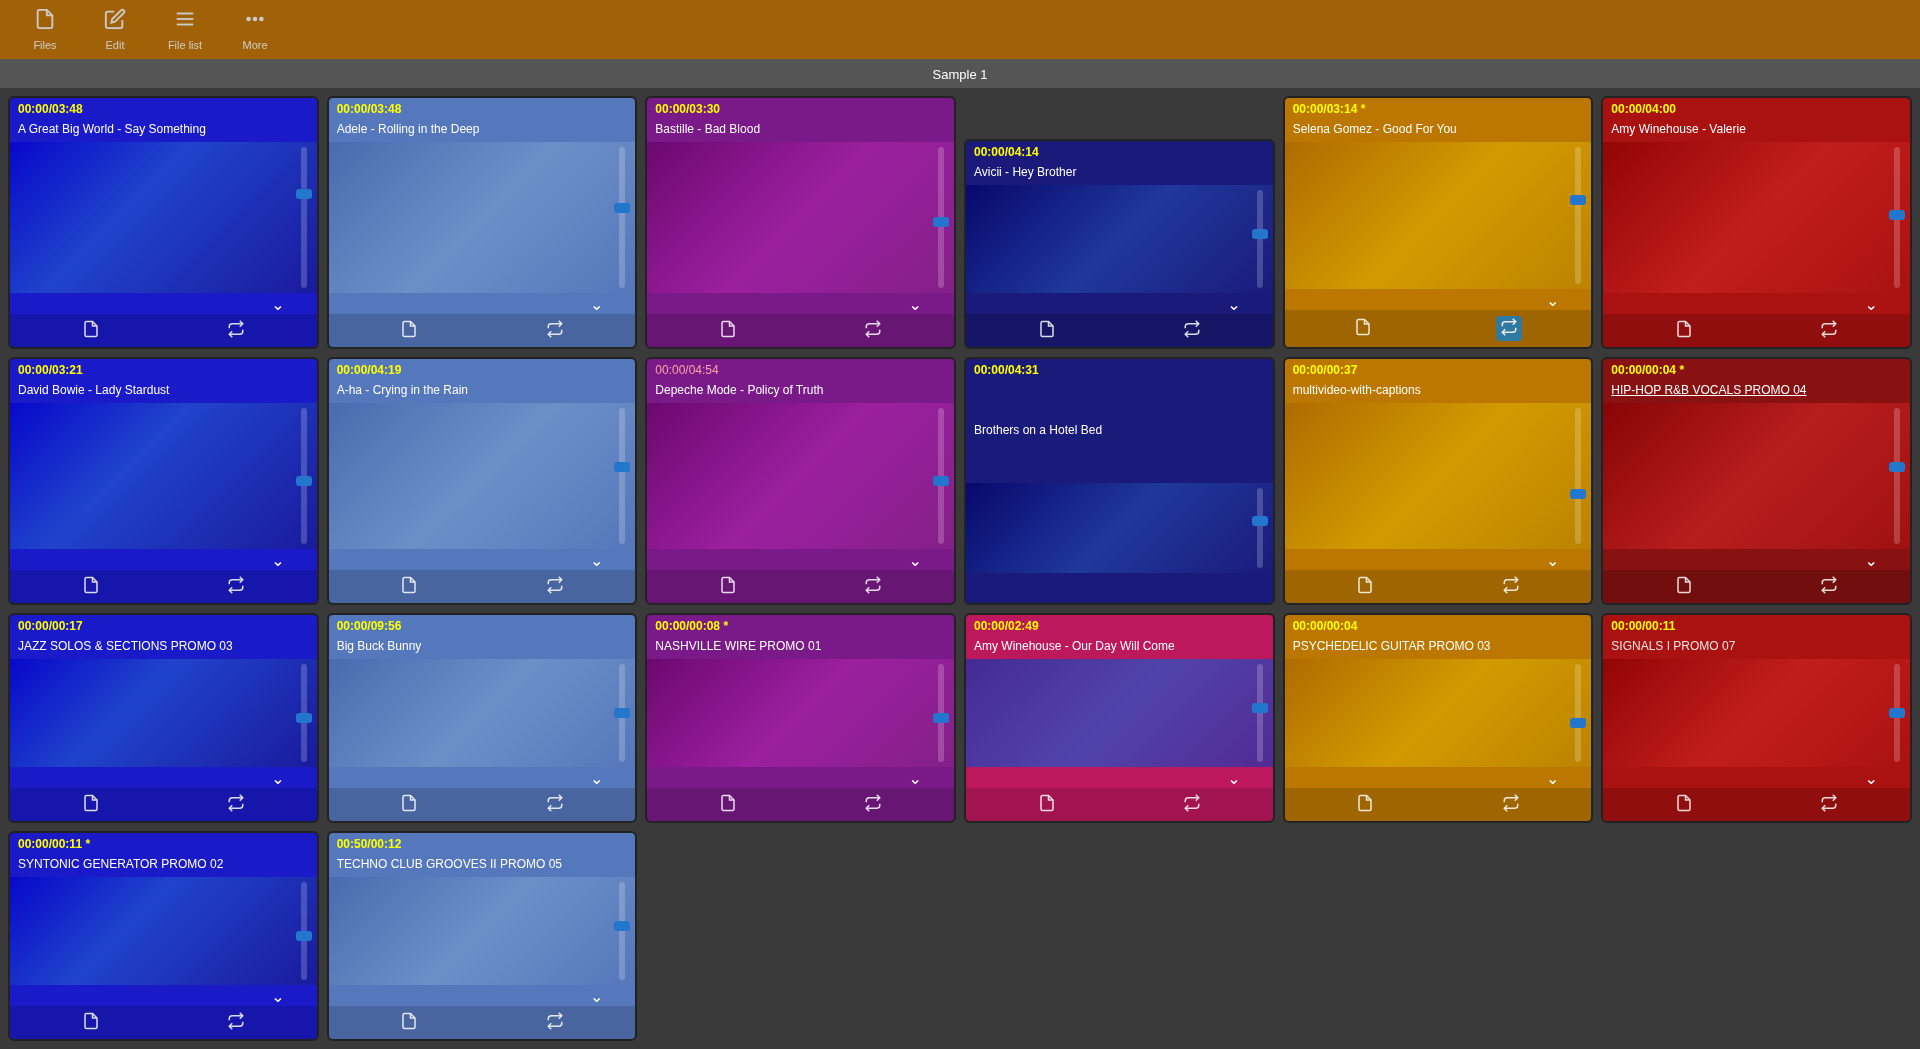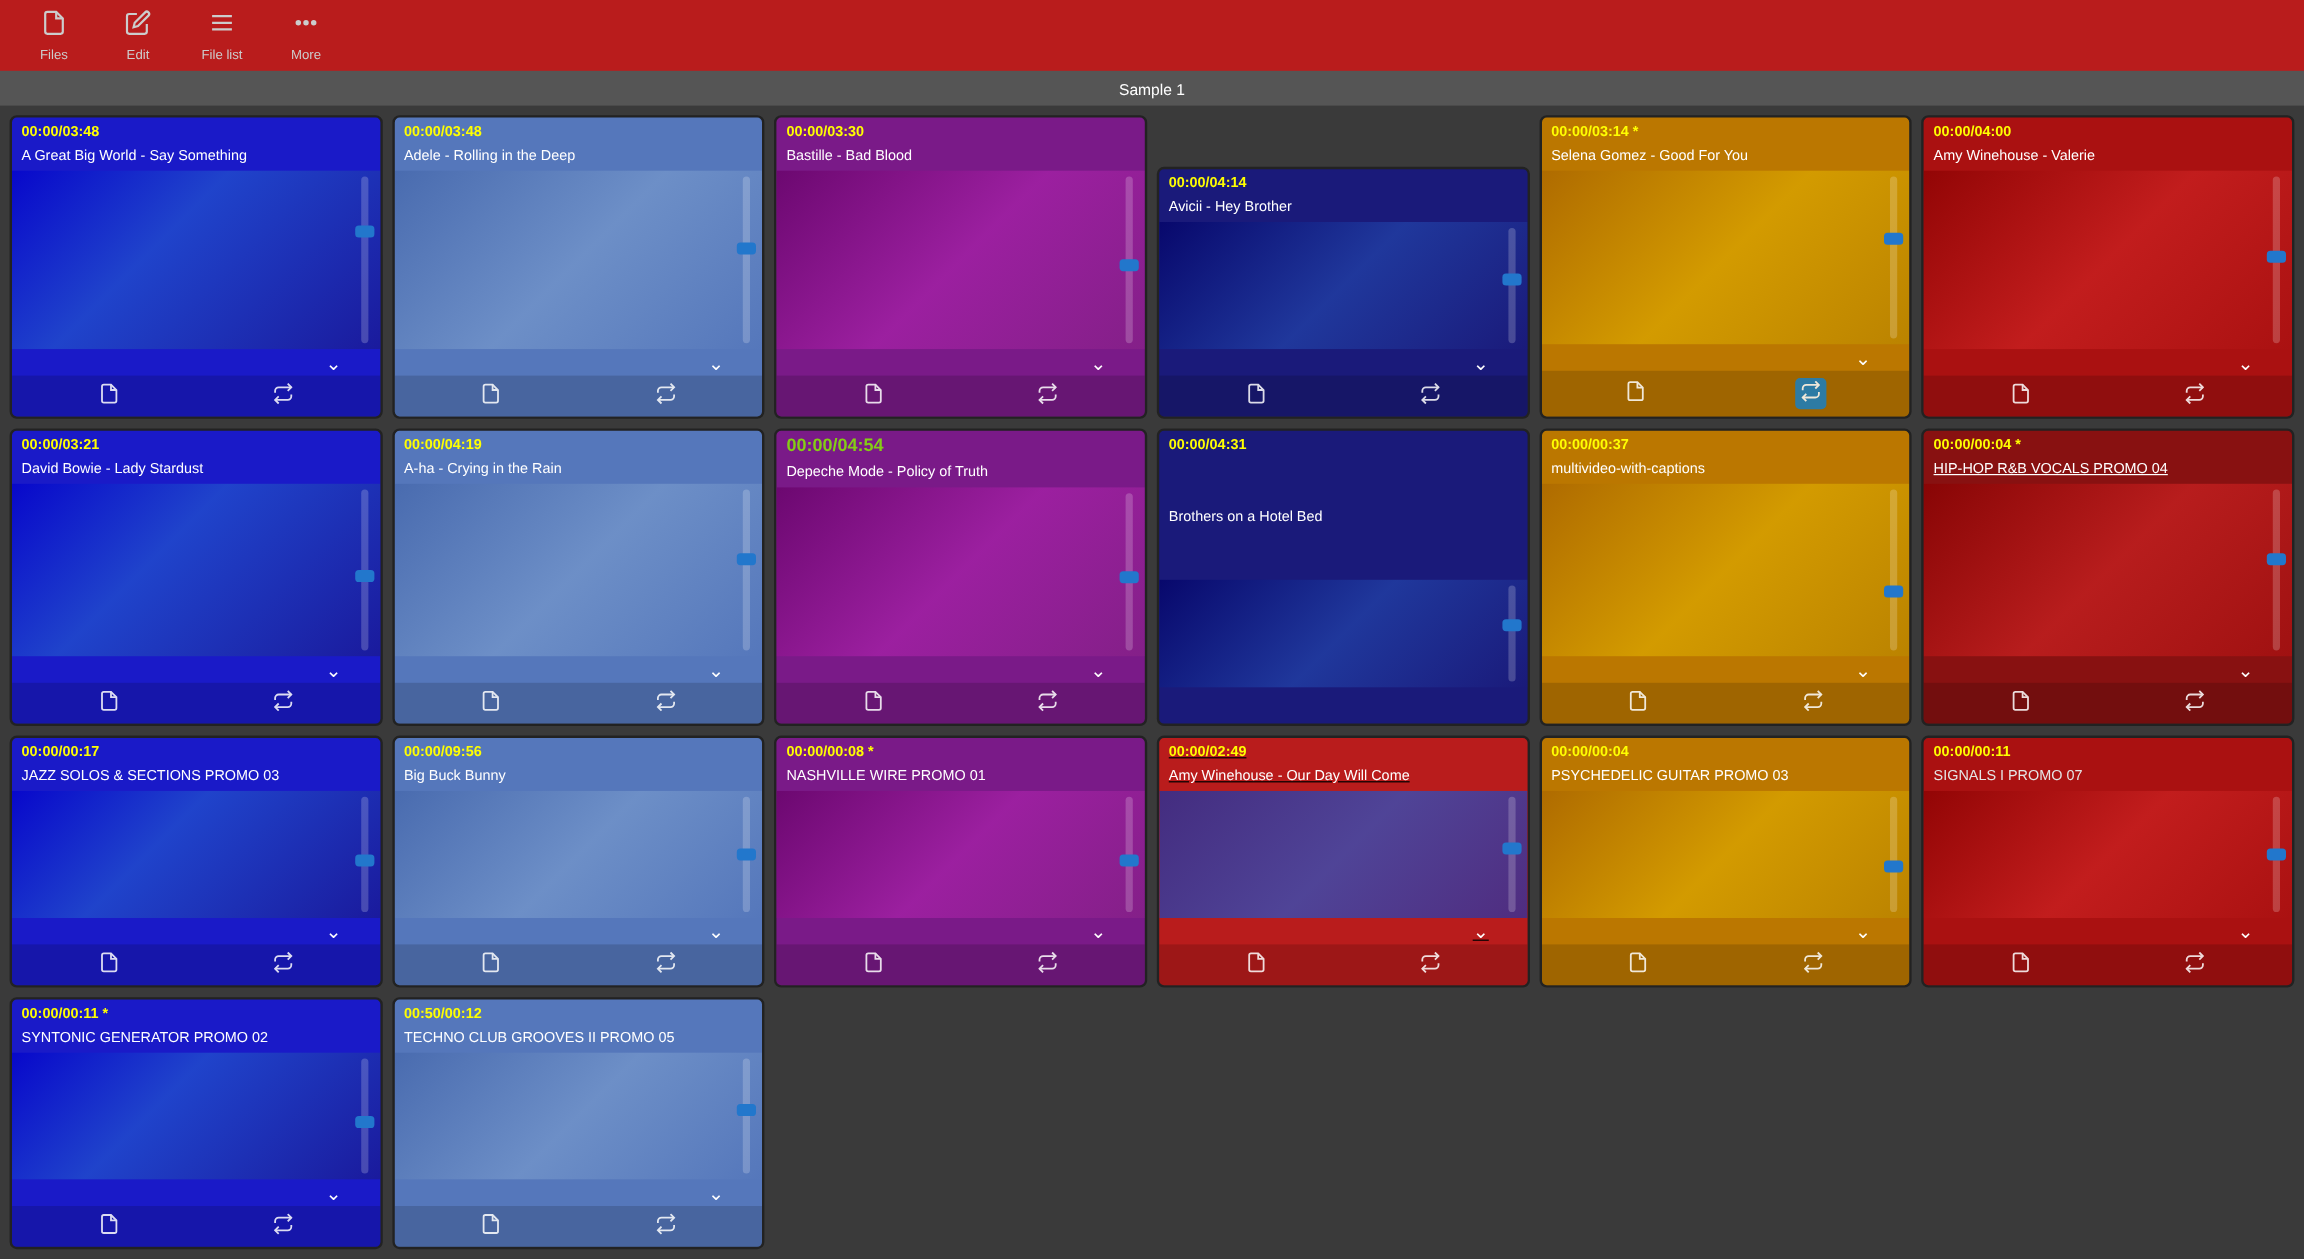--- a/index.html
+++ b/index.html
@@ -8,21 +8,21 @@
       font-family: 'Segoe UI', Arial, sans-serif;
       width: 1920px;
       height: 1049px;
       overflow: hidden;
     }
 
     
     .toolbar {
       display: flex;
       align-items: center;
-      background: #b91c1c;
+      background: #a16207;
       height: 60px;
       padding: 0 10px;
       border-bottom: 1px solid #555;
     }
     .toolbar-item {
       display: flex;
       flex-direction: column;
       align-items: center;
       justify-content: center;
       width: 70px;
@@ -406,21 +406,21 @@
           <polyline points="17 1 21 5 17 9"></polyline>
           <path d="M3 11V9a4 4 0 0 1 4-4h14"></path>
           <polyline points="7 23 3 19 7 15"></polyline>
           <path d="M21 13v2a4 4 0 0 1-4 4H3"></path>
         </svg>
       </span>
     </div>
   </div>
     <div class="card" style="background: rgb(122, 26, 136);">
     <div class="card-top">
-      <span style="color:#84cc16; font-size:15px; font-weight:bold;">00:00/04:54</span>
+      <span style="color:#fca5a5; font-size:12px; font-weight:normal;">00:00/04:54</span>
     </div>
     <div class="card-title" style="color:#fff; font-size:12px; padding: 2px 8px 4px 8px; line-height:1.3;">Depeche Mode - Policy of Truth</div>
     <div class="card-image-area" style="flex:1; min-height:90px; position:relative; overflow:hidden;">
       <div style="position:absolute; inset:0; background:linear-gradient(135deg, #660066 0%, #aa22aa 50%, #882288 100%); opacity:0.7;"></div>
 
       <div style="position:absolute; right:10px; top:5px; bottom:5px; width:6px; background:rgba(255,255,255,0.2); border-radius:3px;">
         <div style="position:absolute; left:-5px; top:50%; width:16px; height:10px; background:#2277cc; border-radius:3px;"></div>
       </div>
     </div>
     <div class="card-arrow" style="text-align:right; padding:2px 32px 0 0; color:#fff; font-size:16px;">⌄</div>
@@ -614,21 +614,21 @@
       <span class="card-bottom-icon" style="color:#fff; font-size:15px; cursor:pointer; ">
         <svg width="18" height="18" viewBox="0 0 24 24" fill="none" stroke="white" stroke-width="2">
           <polyline points="17 1 21 5 17 9"></polyline>
           <path d="M3 11V9a4 4 0 0 1 4-4h14"></path>
           <polyline points="7 23 3 19 7 15"></polyline>
           <path d="M21 13v2a4 4 0 0 1-4 4H3"></path>
         </svg>
       </span>
     </div>
   </div>
-    <div class="card" style="background: #b91c1c; text-decoration: underline;">
+    <div class="card" style="background: #be185d;">
     <div class="card-top">
       <span style="color:#ffff00; font-size:12px; font-weight:bold;">00:00/02:49</span>
     </div>
     <div class="card-title" style="color:#fff; font-size:12px; padding: 2px 8px 4px 8px; line-height:1.3;">Amy Winehouse - Our Day Will Come</div>
     <div class="card-image-area" style="flex:1; min-height:90px; position:relative; overflow:hidden;">
       <div style="position:absolute; inset:0; background:linear-gradient(135deg, #1133aa 0%, #2255cc 50%, #2233aa 100%); opacity:0.7;"></div>
 
       <div style="position:absolute; right:10px; top:5px; bottom:5px; width:6px; background:rgba(255,255,255,0.2); border-radius:3px;">
         <div style="position:absolute; left:-5px; top:40%; width:16px; height:10px; background:#2277cc; border-radius:3px;"></div>
       </div>

